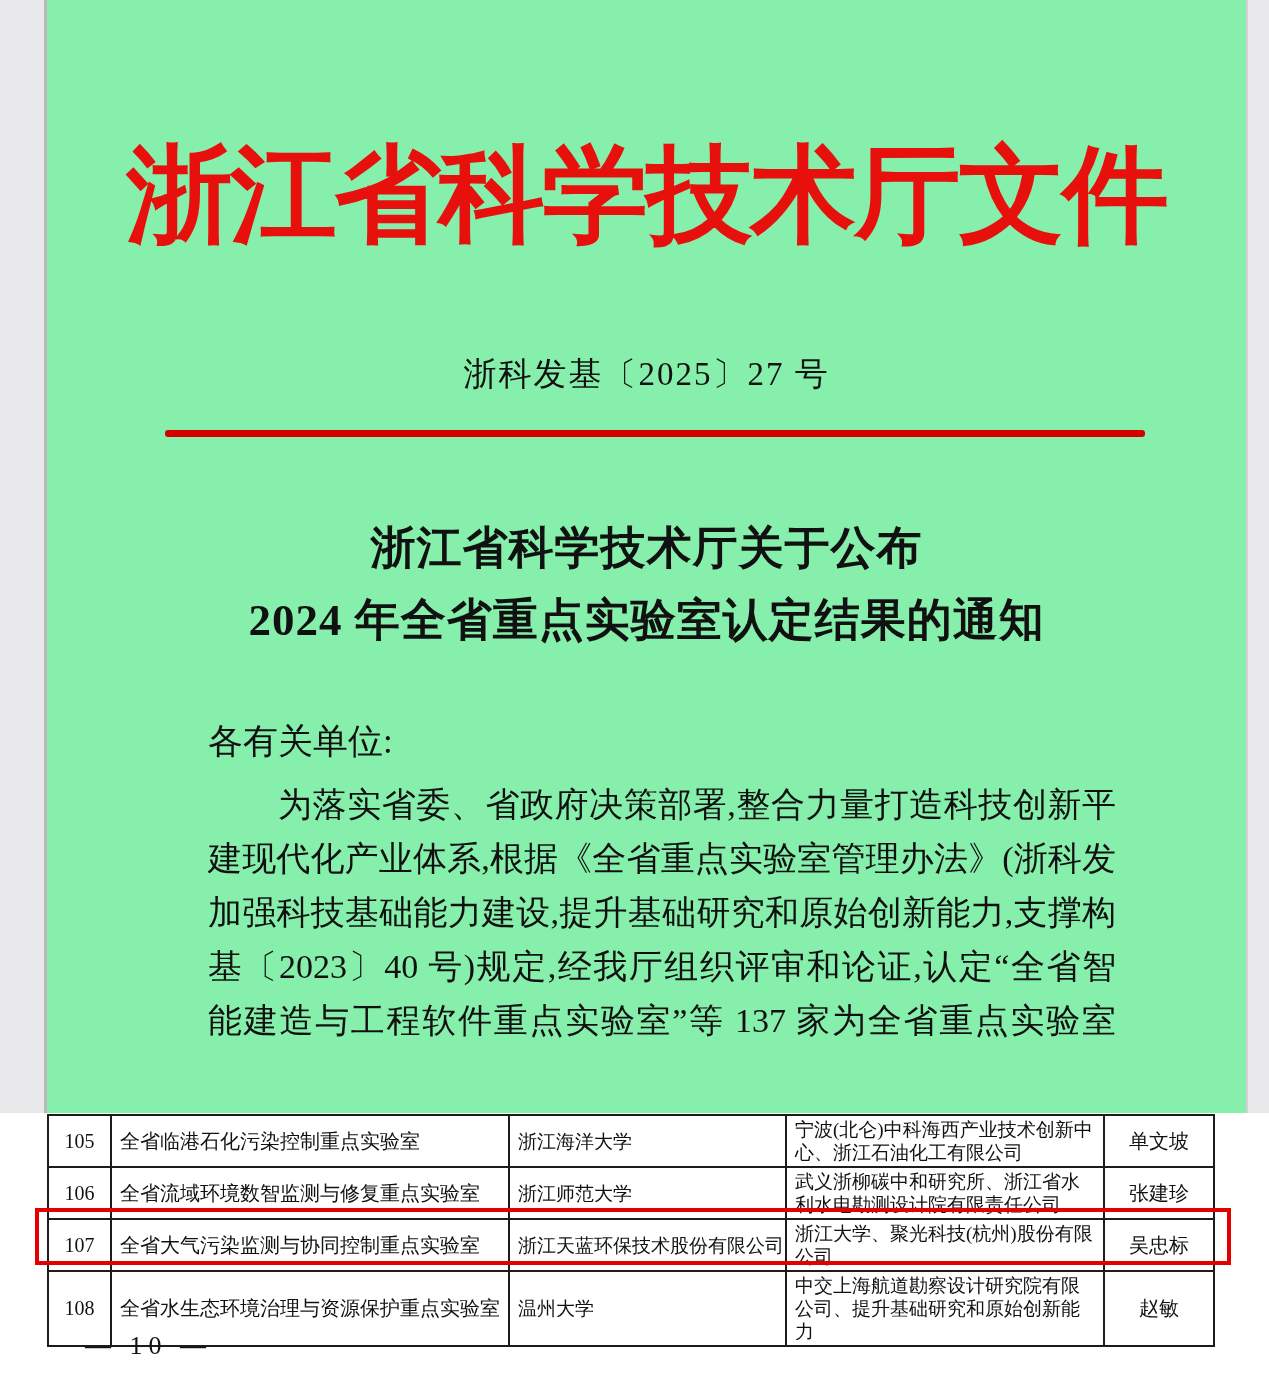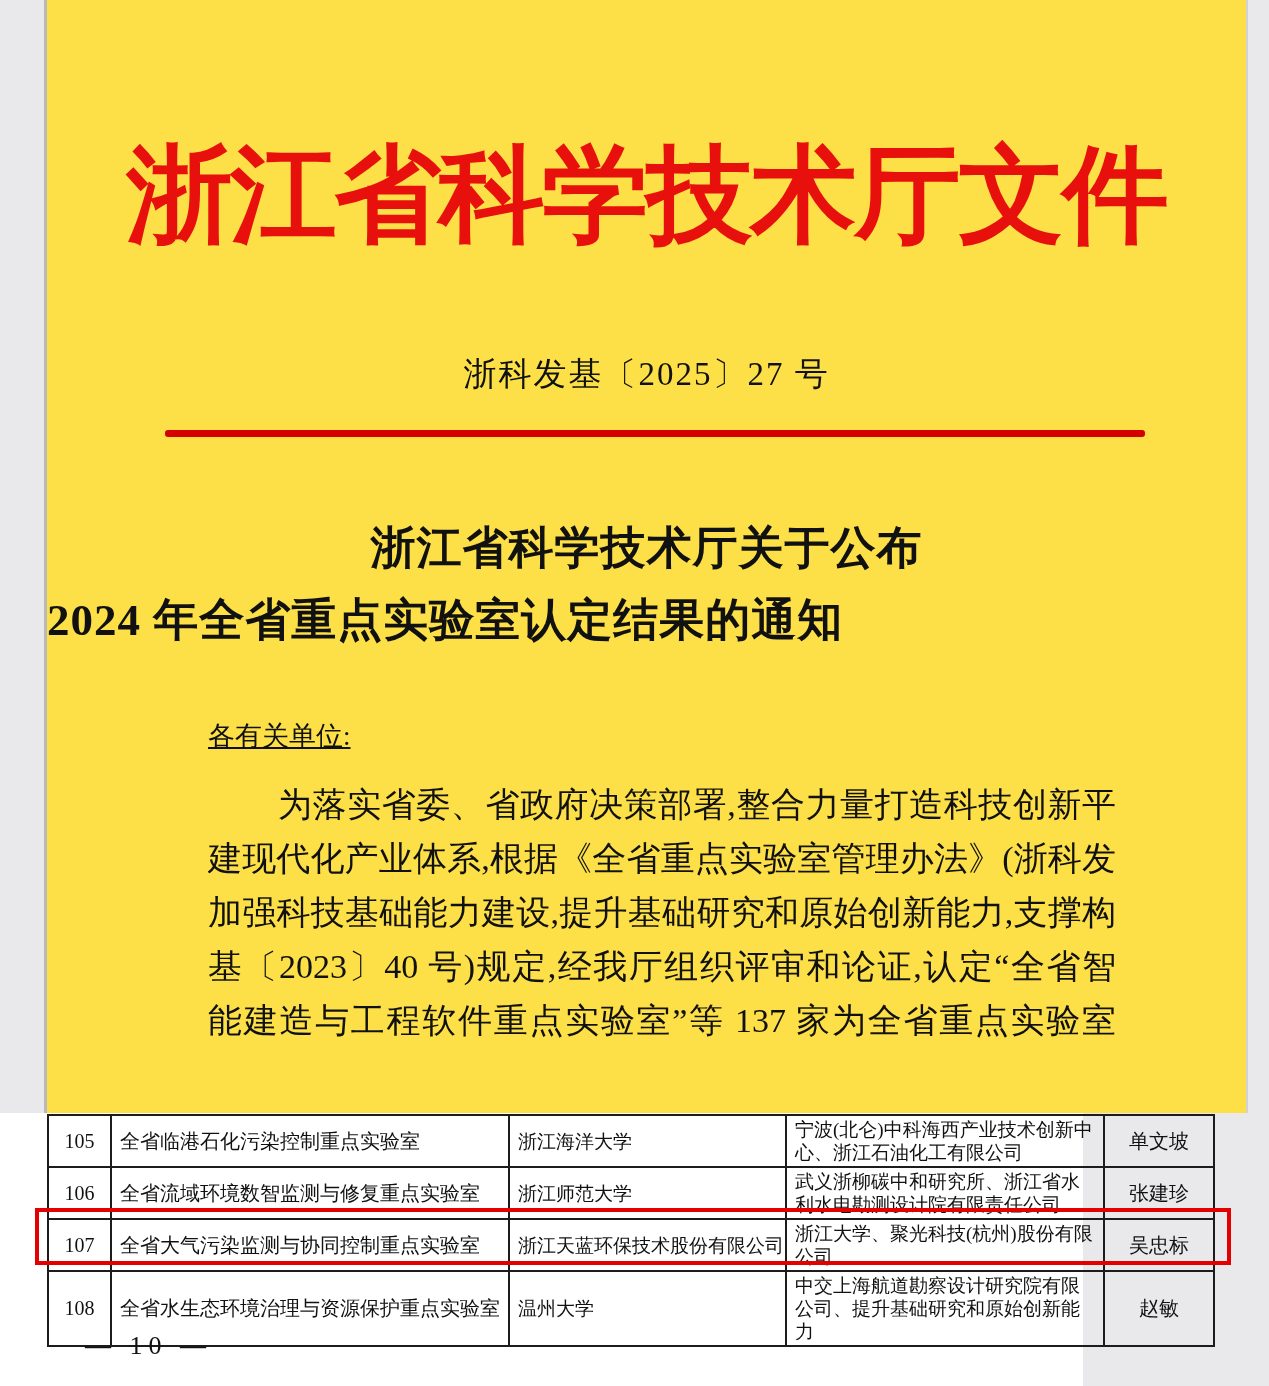--- a/index.html
+++ b/index.html
@@ -6,21 +6,21 @@
   html,body { background:#e9e9eb; }
   .screenshot {
     position:relative; width:1269px; height:1386px;
     background:#e9e9eb; overflow:hidden;
     font-family:"Liberation Serif","DejaVu Serif",serif;
     color:#111;
   }
   
   .doc-page {
     position:absolute; left:44px; top:0; width:1204px; height:1113px;
-    background:#fde047;
+    background:#86efac;
     border-left:3px solid #b9b9b9;
     border-right:2px solid #d2d2d2;
   }
   .doc-header-title {
     position:absolute; top:138px; left:0; width:100%;
     text-align:center;
     font-size:106px; font-weight:bold; letter-spacing:-2px;
     line-height:1.1;
   }
   .doc-number {
@@ -30,37 +30,36 @@
   .red-separator {
     position:absolute; left:118px; top:430px; width:980px; height:7px;
     border-radius:3px;
   }
   .notice-title-1 {
     position:absolute; top:518px; left:0; width:100%;
     text-align:center; font-size:45px; font-weight:bold; letter-spacing:1px;
   }
   .notice-title-2 {
     position:absolute; top:590px; left:0; width:100%;
-    text-align:left; font-size:45px; font-weight:bold; letter-spacing:1px;
+    text-align:center; font-size:45px; font-weight:bold; letter-spacing:1px;
   }
   .salutation {
     position:absolute; left:161px; top:718px;
-    font-size:27px;
-    text-decoration:underline;
+    font-size:35px;
   }
   .doc-body {
     position:absolute; left:161px; top:778px; width:908px;
     font-size:34px; line-height:54px;
   }
   .body-line { height:54px; white-space:nowrap; }
   .body-line.justify { text-align:justify; text-align-last:justify; white-space:normal; overflow:hidden; }
   .body-line.indent { padding-left:70px; }
   
   .lower-section {
-    position:absolute; left:0; top:1113px; width:1083px; height:273px;
+    position:absolute; left:0; top:1113px; width:1269px; height:273px;
     background:#ffffff;
     padding-left:8px;
   }
   table.result-table {
     position:absolute; left:47px; top:1px;
     border-collapse:collapse; table-layout:fixed;
     width:1166px;
     font-size:19px;
   }
   table.result-table td {

